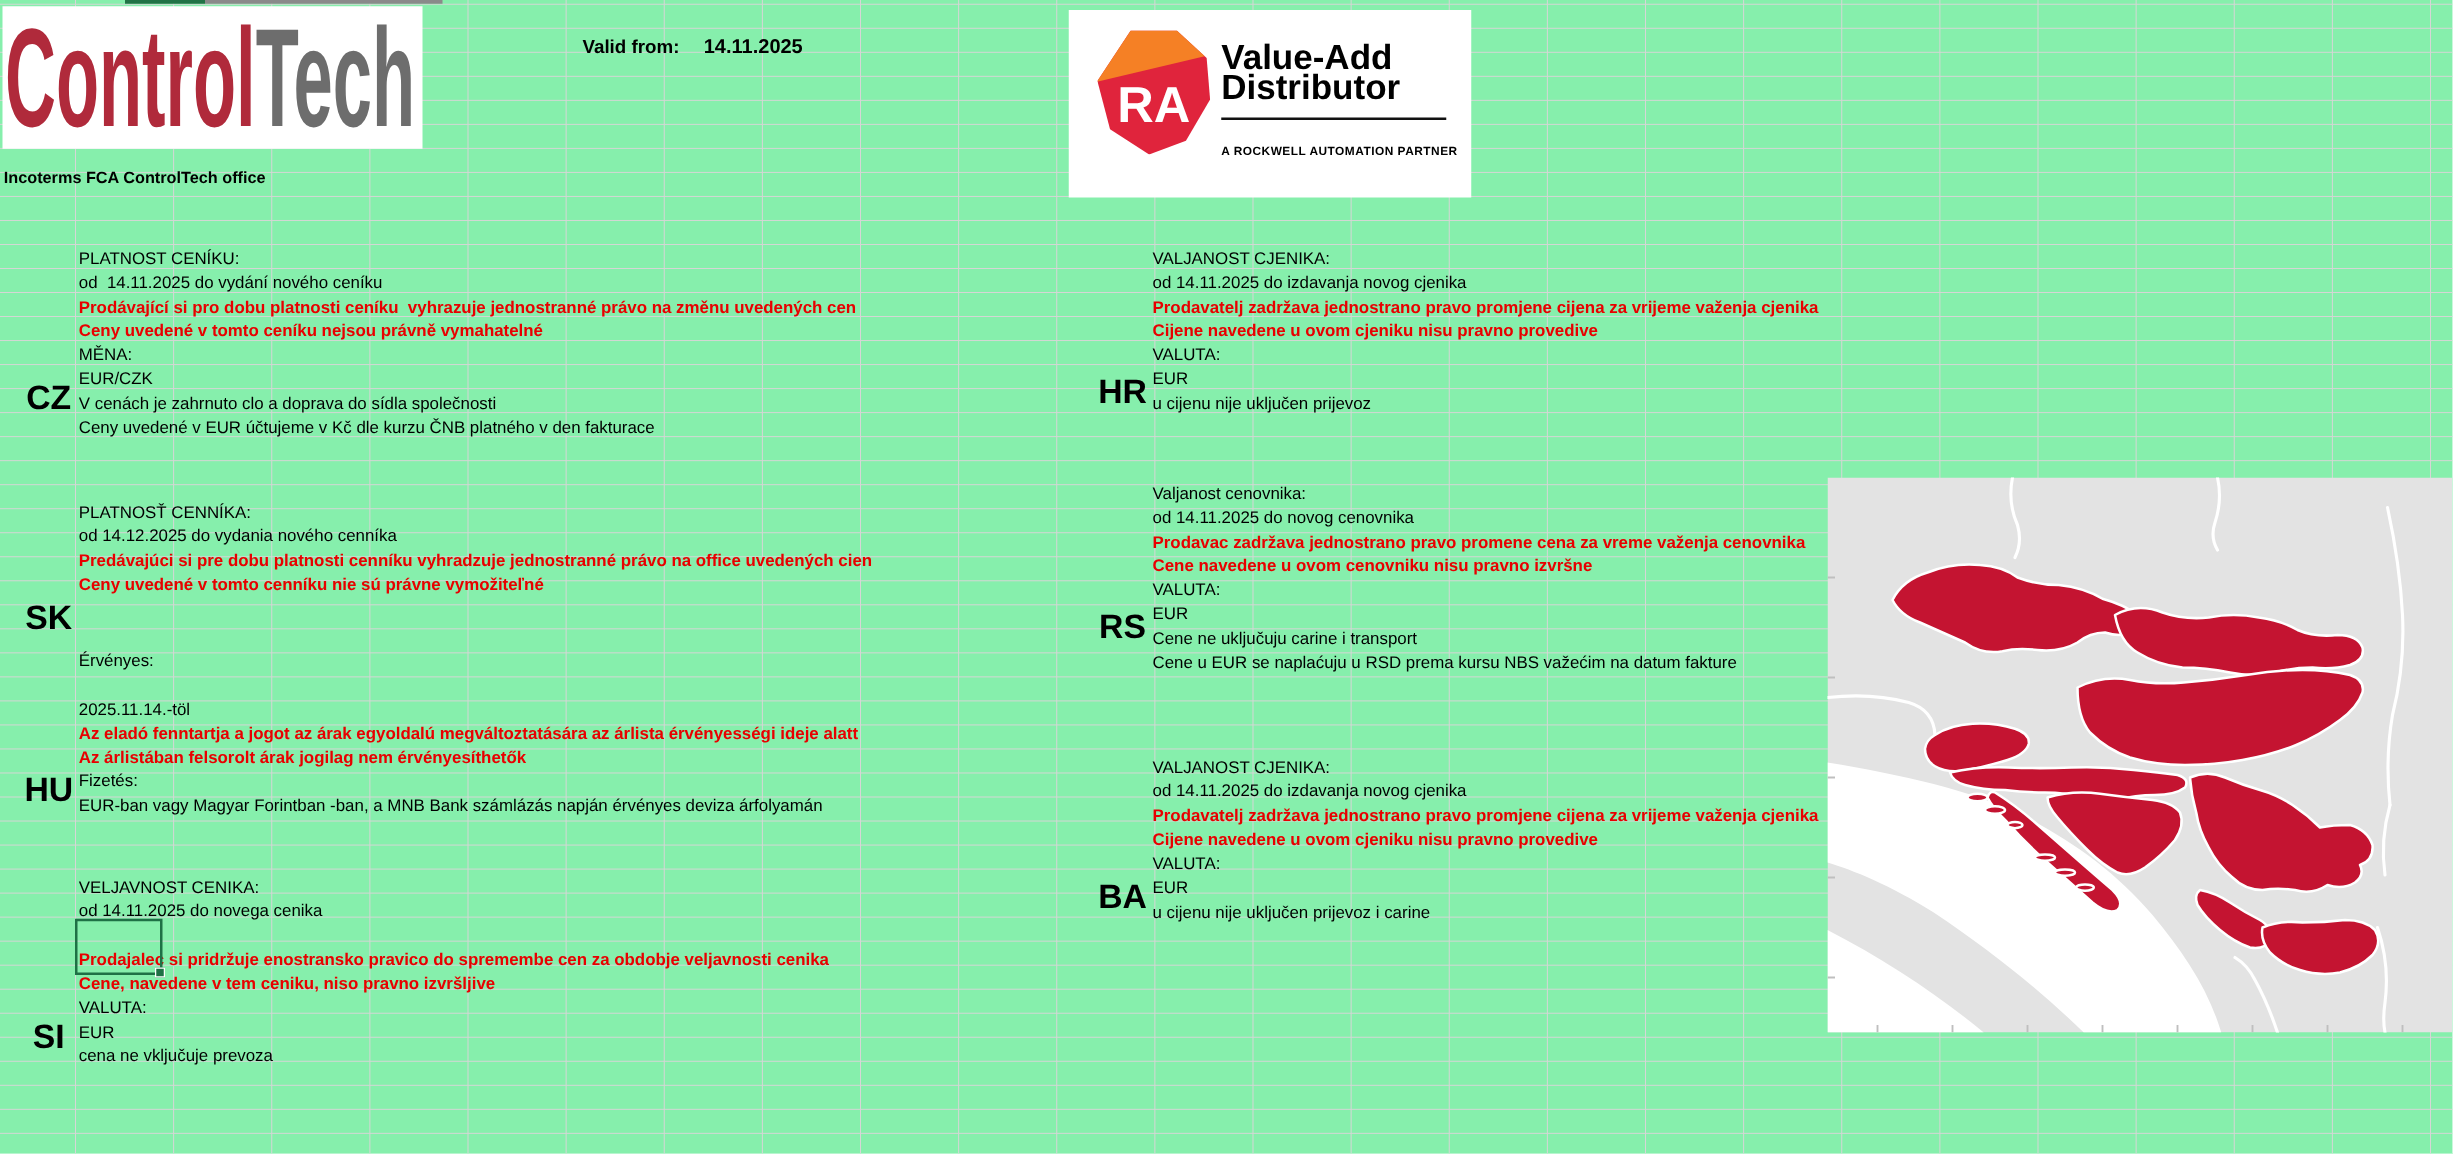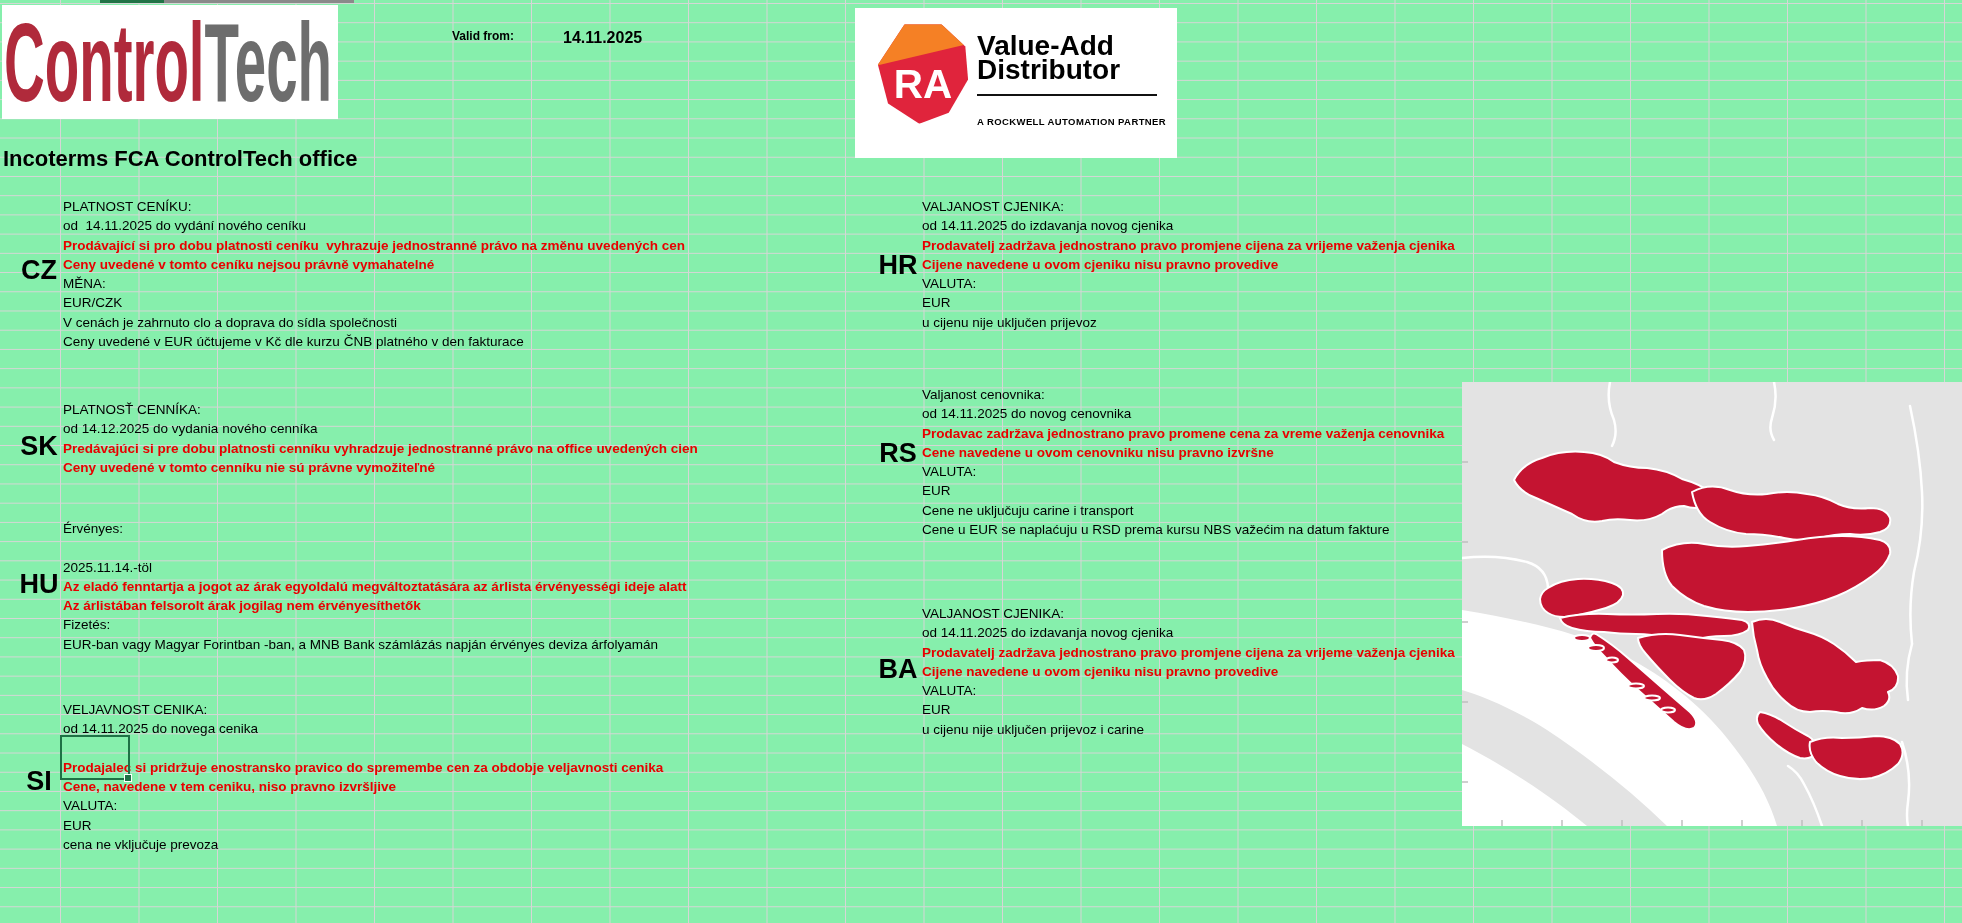--- a/index.html
+++ b/index.html
@@ -16,29 +16,29 @@
   
   #ct-box{position:absolute;left:2px;top:5px;width:336px;height:114px;background:#fff;}
   
   #ra-box{position:absolute;left:855px;top:8px;width:322px;height:150px;background:#fff;}
   #ra-oct{position:absolute;left:22px;top:14px;}
   #ra-text{position:absolute;left:122px;top:26px;width:195px;}
   .ra-line{font-size:28px;font-weight:bold;line-height:24px;letter-spacing:0px;}
   #ra-rule{margin-top:12px;width:180px;height:2px;background:#111;}
   #ra-partner{margin-top:20px;font-size:9.5px;font-weight:bold;letter-spacing:.4px;white-space:nowrap;}
   
-  #valid-label{position:absolute;left:452px;top:29px;font-size:12px;font-weight:bold;}
+  #valid-label{position:absolute;left:452px;top:29px;font-size:15px;font-weight:bold;padding-left:14px;}
   #valid-date{position:absolute;left:563px;top:29px;font-size:16px;font-weight:bold;}
-  #incoterms{position:absolute;left:3px;top:146px;font-size:22px;font-weight:bold;white-space:nowrap;}
+  #incoterms{position:absolute;left:3px;top:134px;font-size:13px;font-weight:bold;white-space:nowrap;}
   
   .section{position:absolute;white-space:pre;}
   .section .line{height:19.3px;line-height:19.3px;font-size:13.5px;white-space:pre;}
   .section .line.bold{font-weight:normal;}
   .section .line.red{color:#e80000;font-weight:bold;}
-  .cc{position:absolute;left:-45px;width:42px;text-align:center;font-size:27px;font-weight:bold;line-height:27px;}
+  .cc{position:absolute;left:-45px;width:42px;text-align:center;font-size:27px;font-weight:bold;line-height:27px;margin-top:48px;}
   .sec-CZ{top:197px;left:63px}  .sec-CZ .cc{top:60px}
   .sec-HR{top:197px;left:922px} .sec-HR .cc{top:55px}
   .sec-SK{top:400px;left:63px}  .sec-SK .cc{top:33px}
   .sec-RS{top:385px;left:922px} .sec-RS .cc{top:55px}
   .sec-HU{top:519px;left:63px}  .sec-HU .cc{top:52px}
   .sec-BA{top:604px;left:922px} .sec-BA .cc{top:52px}
   .sec-SI{top:700px;left:63px}  .sec-SI .cc{top:68px}
   
   #sel{position:absolute;left:60px;top:735px;width:66px;height:41px;
        border:2px solid #1e7145;z-index:5;}

